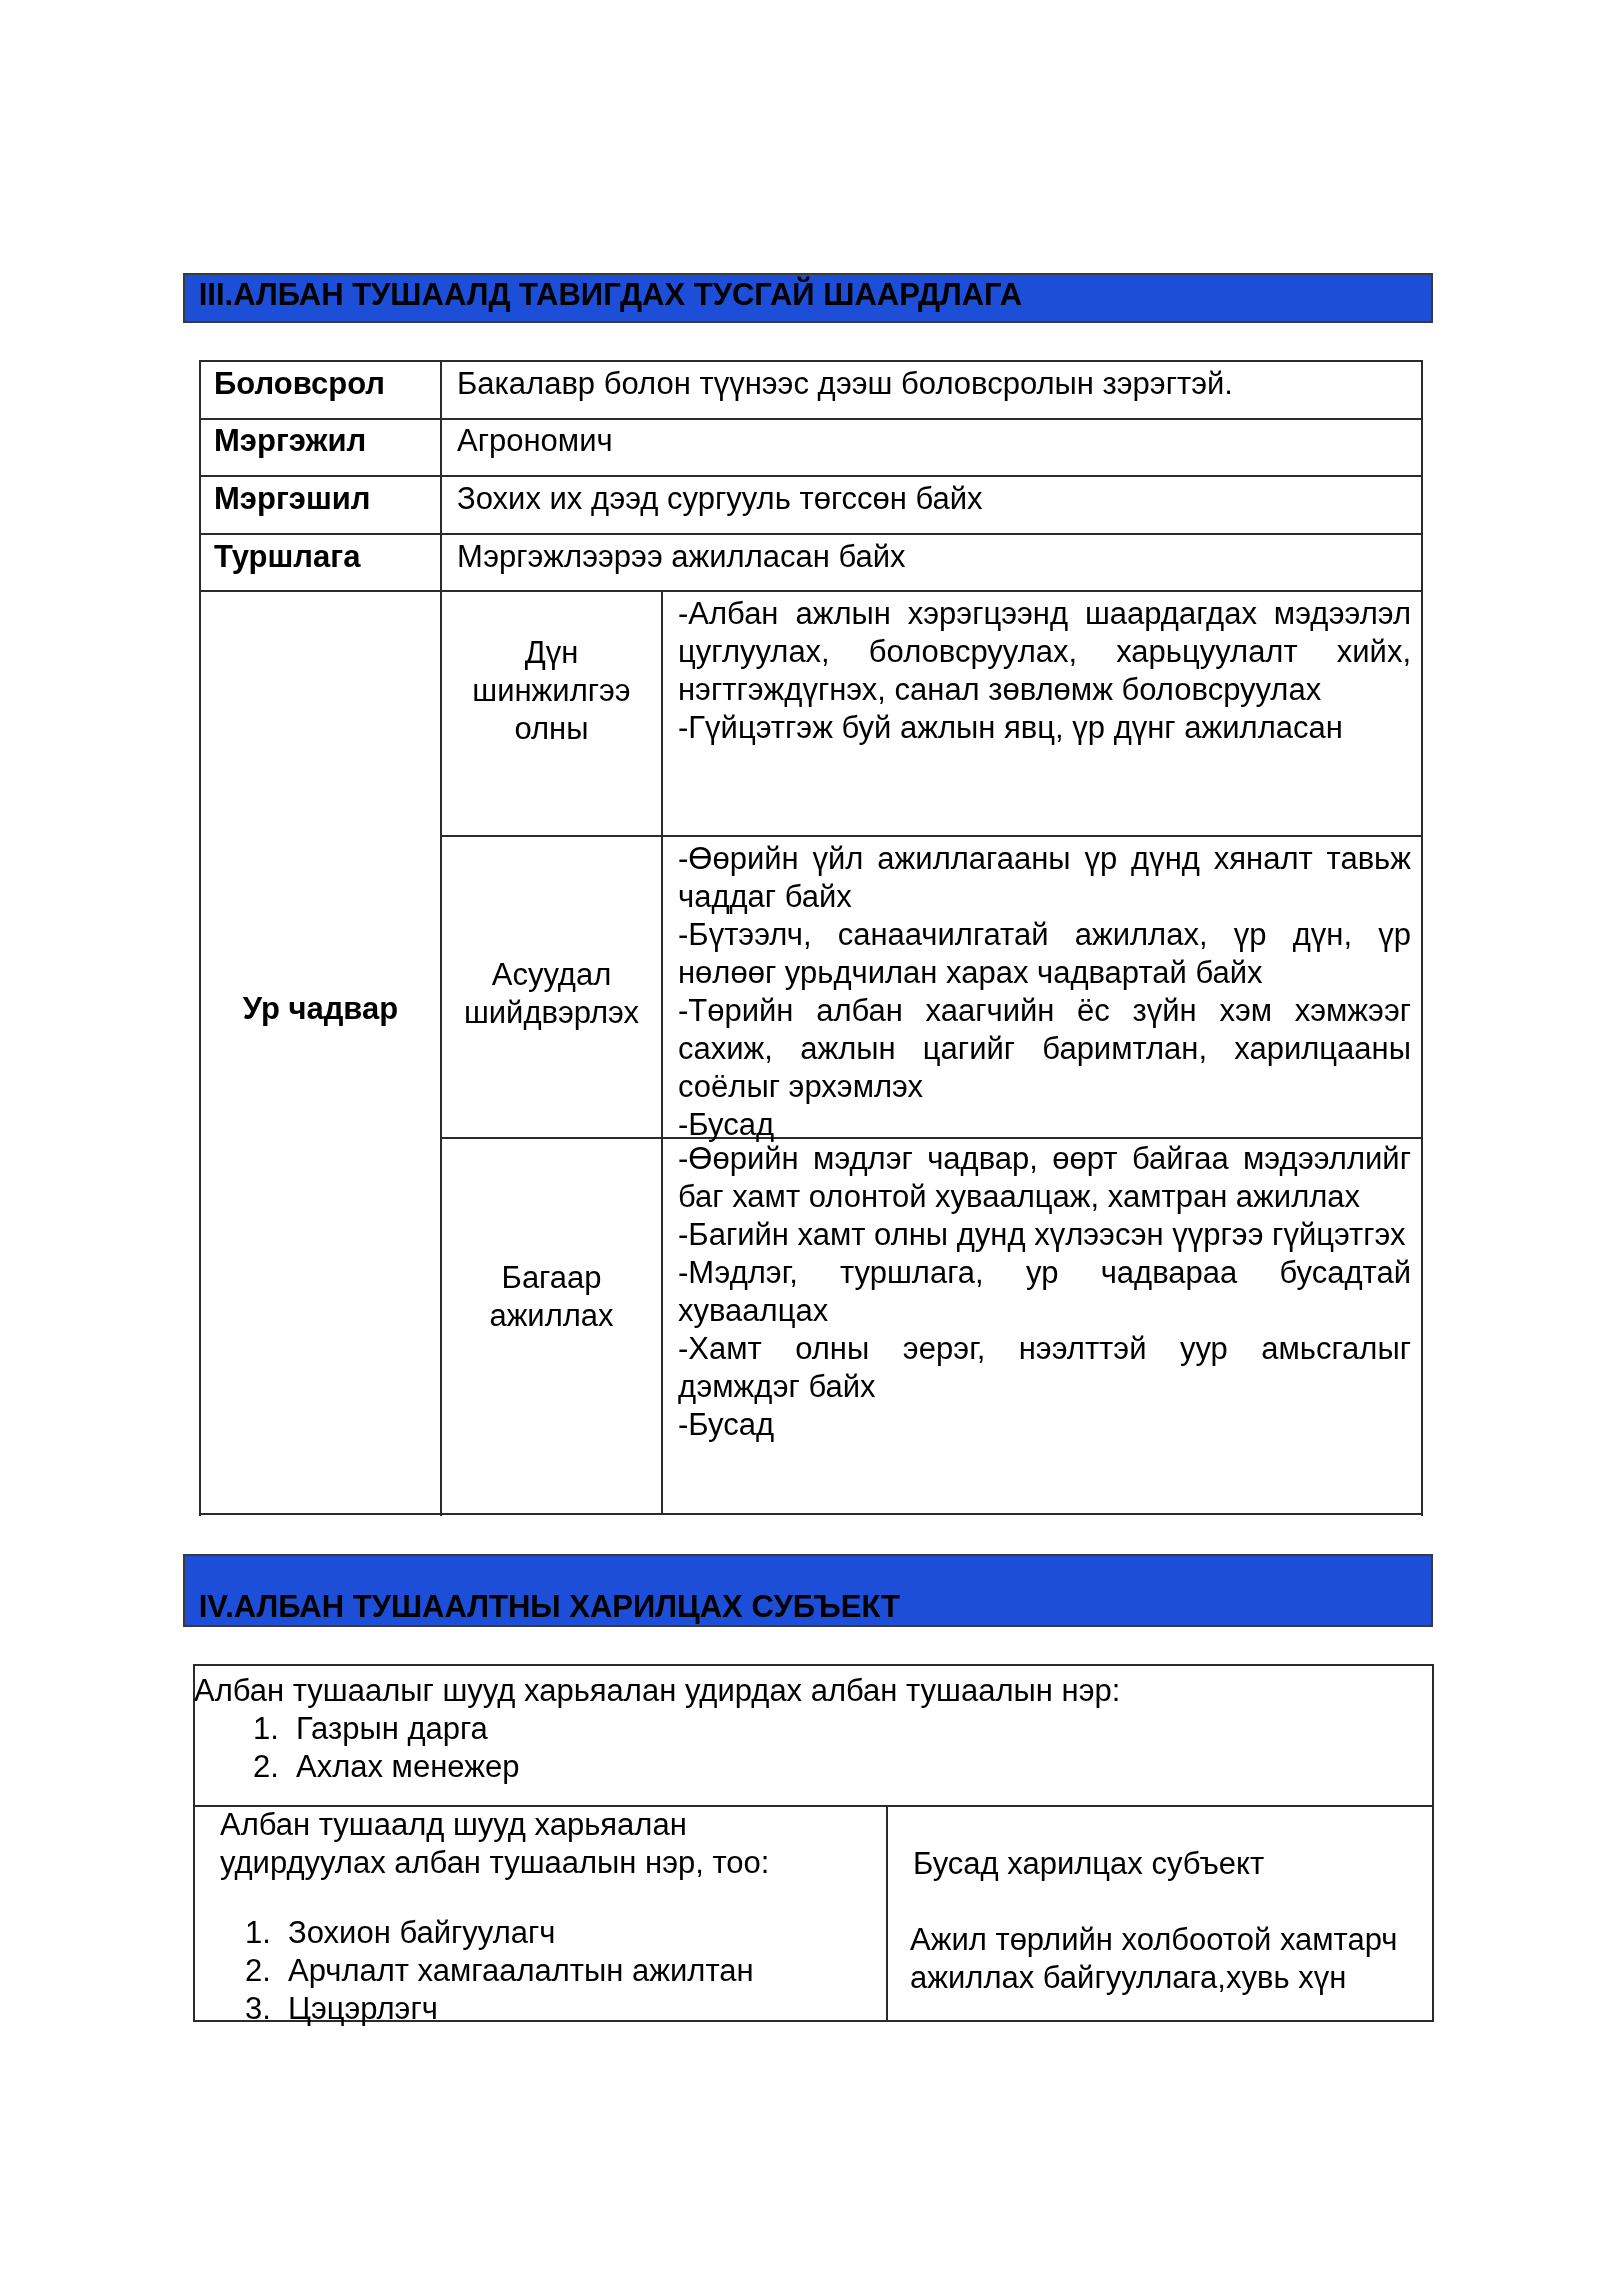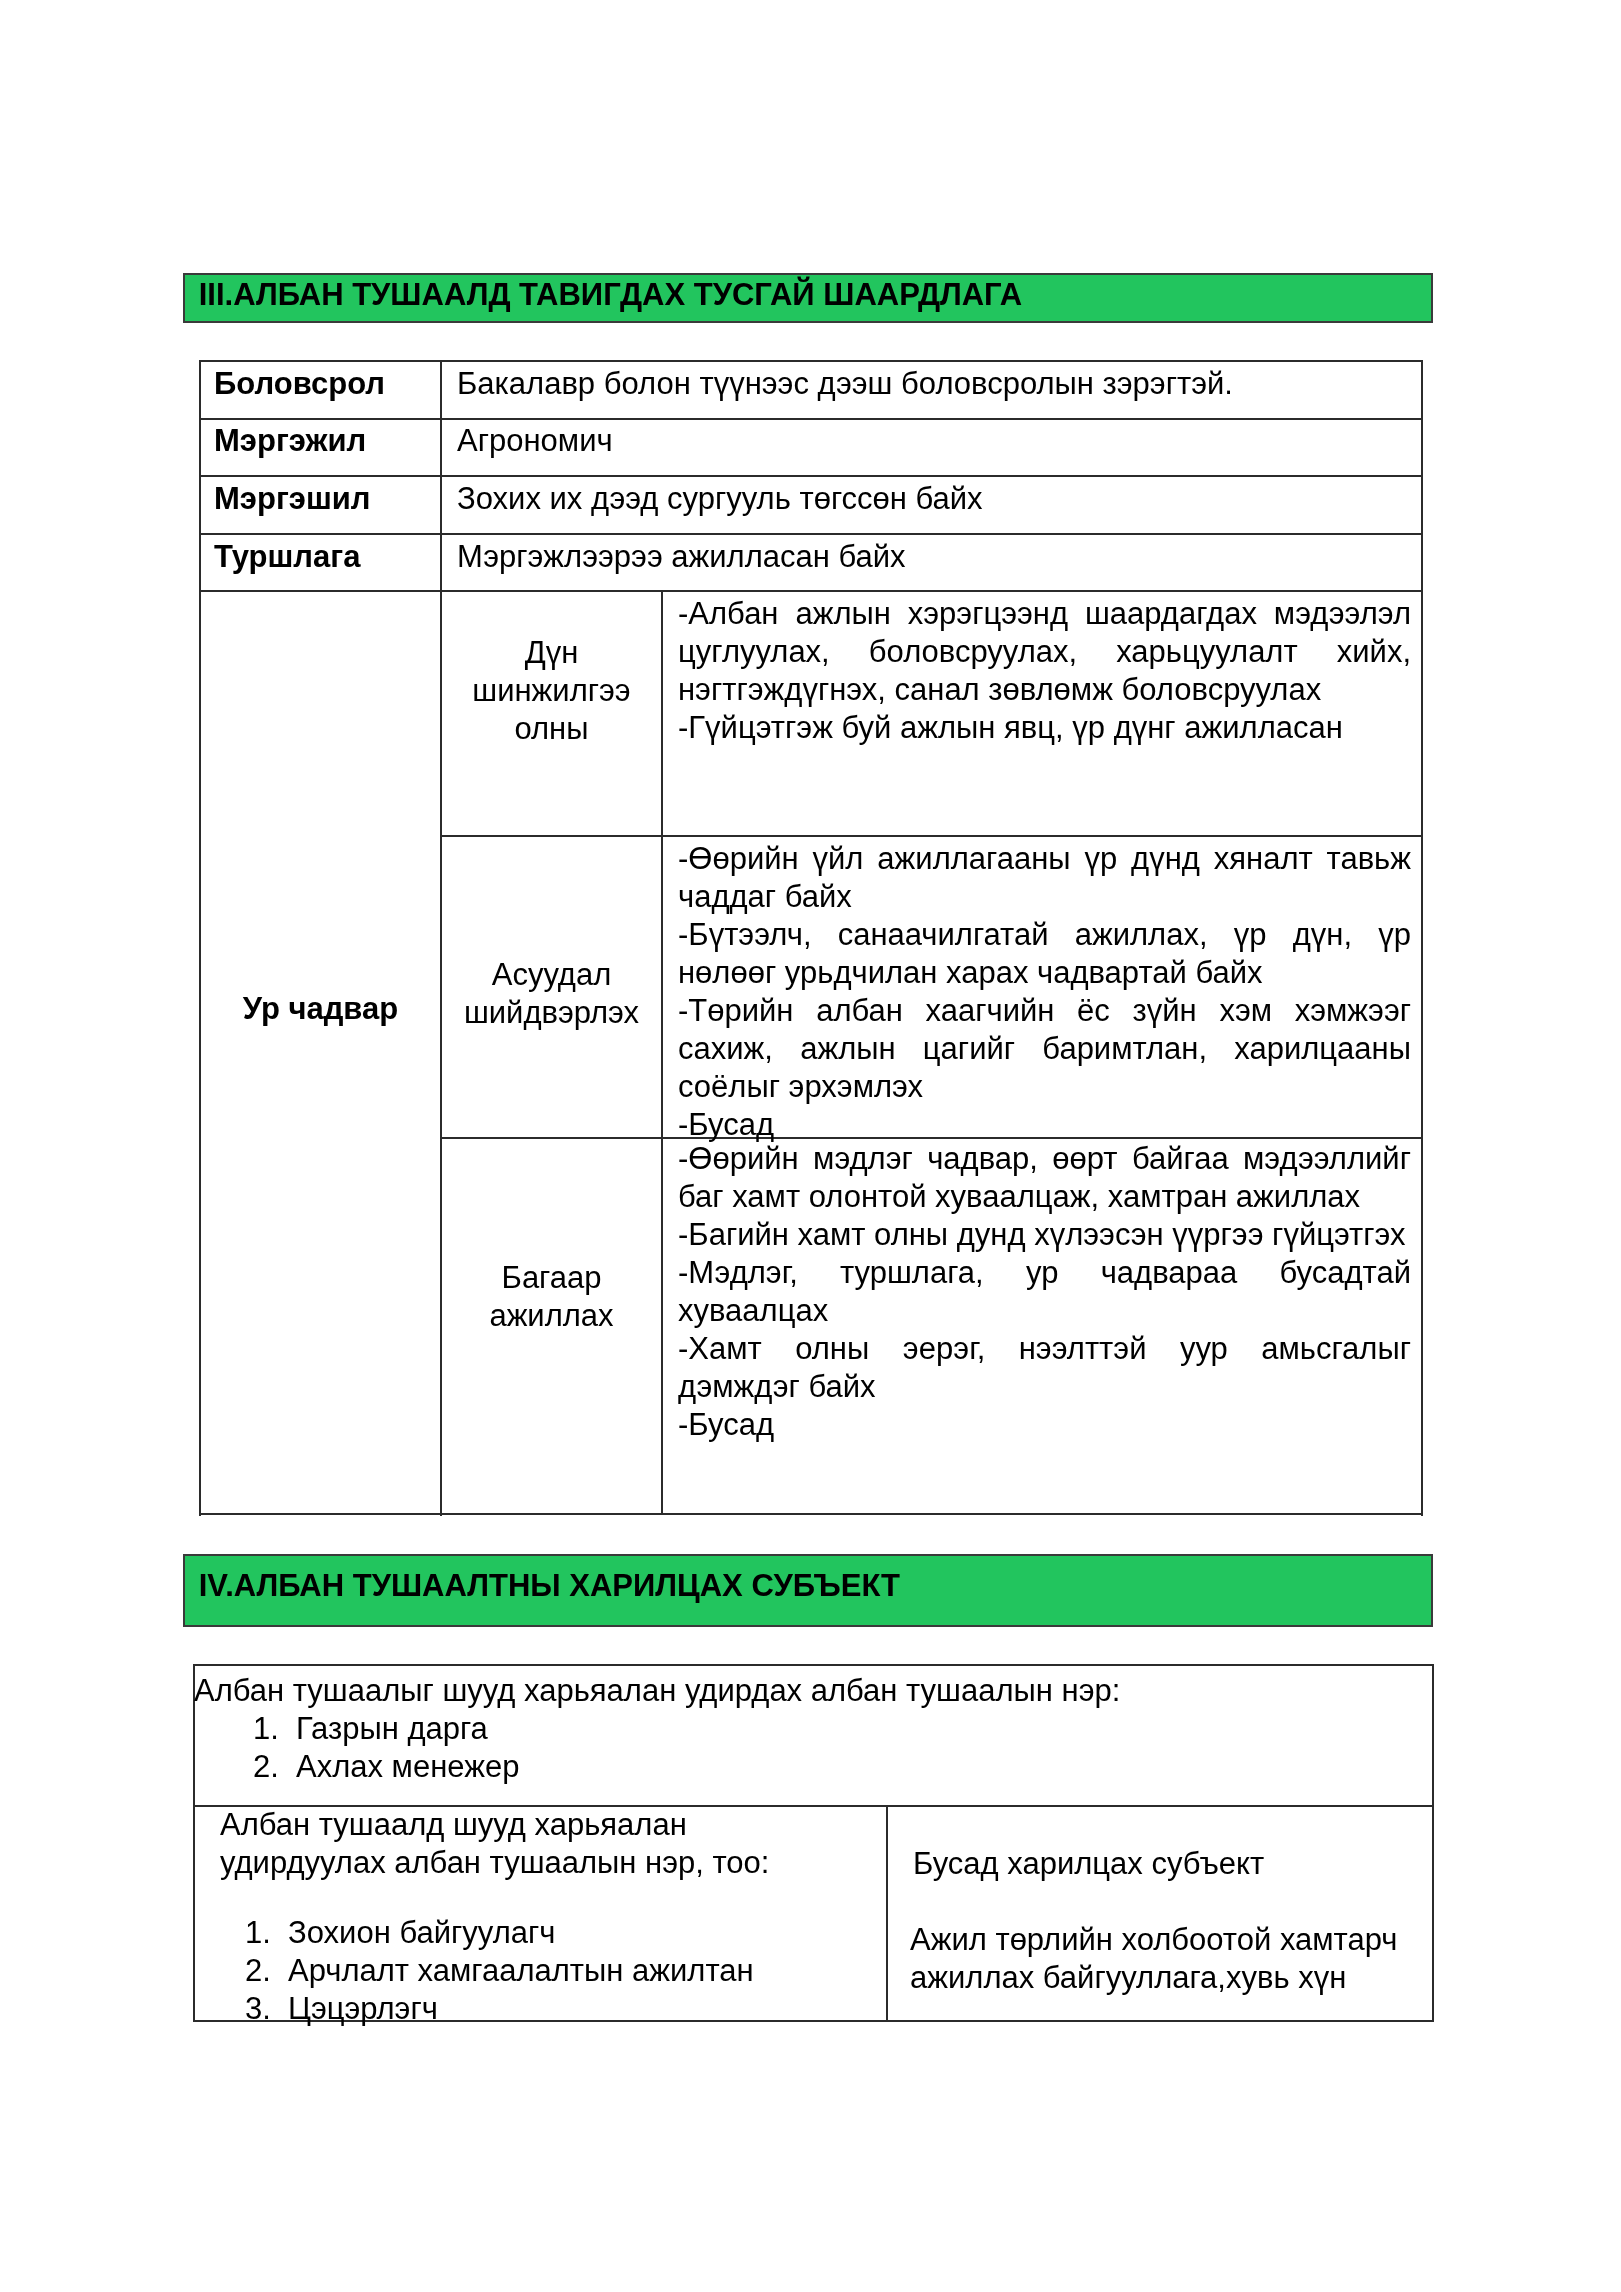--- a/index.html
+++ b/index.html
@@ -1,18 +1,18 @@
 <!DOCTYPE html>
 <html><head>
 <meta charset="utf-8">
 <style>
   html, body { margin:0; padding:0; background:#ffffff; }
   body { width:1621px; height:2293px; position:relative; font-family:"Liberation Sans", sans-serif; color:#000; }
   .abs { position:absolute; box-sizing:border-box; }
-  .section-header { background:#22c55e; border:2px solid #3a3a3a; font-weight:bold; font-size:31px; display:flex; align-items:flex-end; padding:0 0 5.9px 13.7px; }
+  .section-header { background:#1d4ed8; border:2px solid #3a3a3a; font-weight:bold; font-size:31px; display:flex; align-items:flex-end; padding:0 0 5.9px 13.7px; }
   .cell { position:absolute; box-sizing:border-box; font-size:31px; line-height:38px; }
   .line-h { position:absolute; height:2px; background:#2b2b2b; }
   .line-v { position:absolute; width:2px; background:#2b2b2b; }
   .bold { font-weight:bold; }
   .center { text-align:center; }
   .para { text-align:justify; text-align-last:left; }
   .li { display:flex; }
   .li .num { width:43px; flex:none; }
 </style>
 </head>
@@ -81,21 +81,21 @@
   </div>
   <div class="cell" style="left:678px; top:1140px; width:733px;">
     <div class="para">-Өөрийн мэдлэг чадвар, өөрт байгаа мэдээллийг баг хамт олонтой хуваалцаж, хамтран ажиллах</div>
     <div class="para">-Багийн хамт олны дунд хүлээсэн үүргээ гүйцэтгэх</div>
     <div class="para">-Мэдлэг, туршлага, ур чадвараа бусадтай хуваалцах</div>
     <div class="para">-Хамт олны эерэг, нээлттэй уур амьсгалыг дэмждэг байх</div>
     <div class="para">-Бусад</div>
   </div>
 </div>
 
-<div class="abs section-header" style="left:183px; top:1554px; width:1250px; height:73px; padding-bottom:21px;">
+<div class="abs section-header" style="left:183px; top:1554px; width:1250px; height:73px; padding-bottom:0;">
   <span>IV.АЛБАН ТУШААЛТНЫ ХАРИЛЦАХ СУБЪЕКТ</span>
 </div>
 
 <div class="abs" style="left:0; top:0; width:1621px; height:2058px;">
   <div class="line-h" style="left:193px; top:1664px; width:1241px;"></div>
   <div class="line-h" style="left:193px; top:1805px; width:1241px;"></div>
   <div class="line-h" style="left:193px; top:2020px; width:1241px;"></div>
   <div class="line-v" style="left:193px; top:1664px; height:358px;"></div>
   <div class="line-v" style="left:1432px; top:1664px; height:358px;"></div>
   <div class="line-v" style="left:886px; top:1805px; height:217px;"></div>

